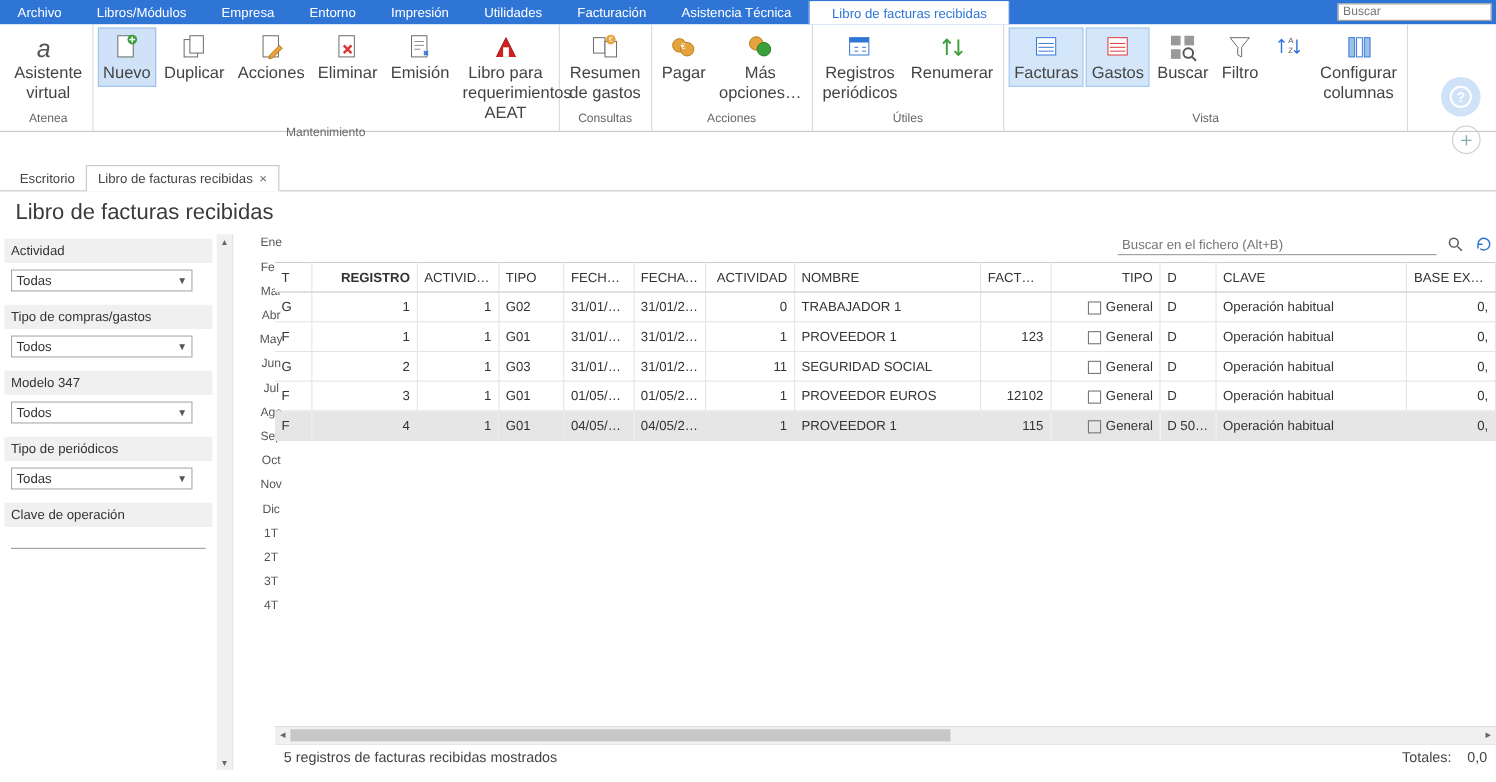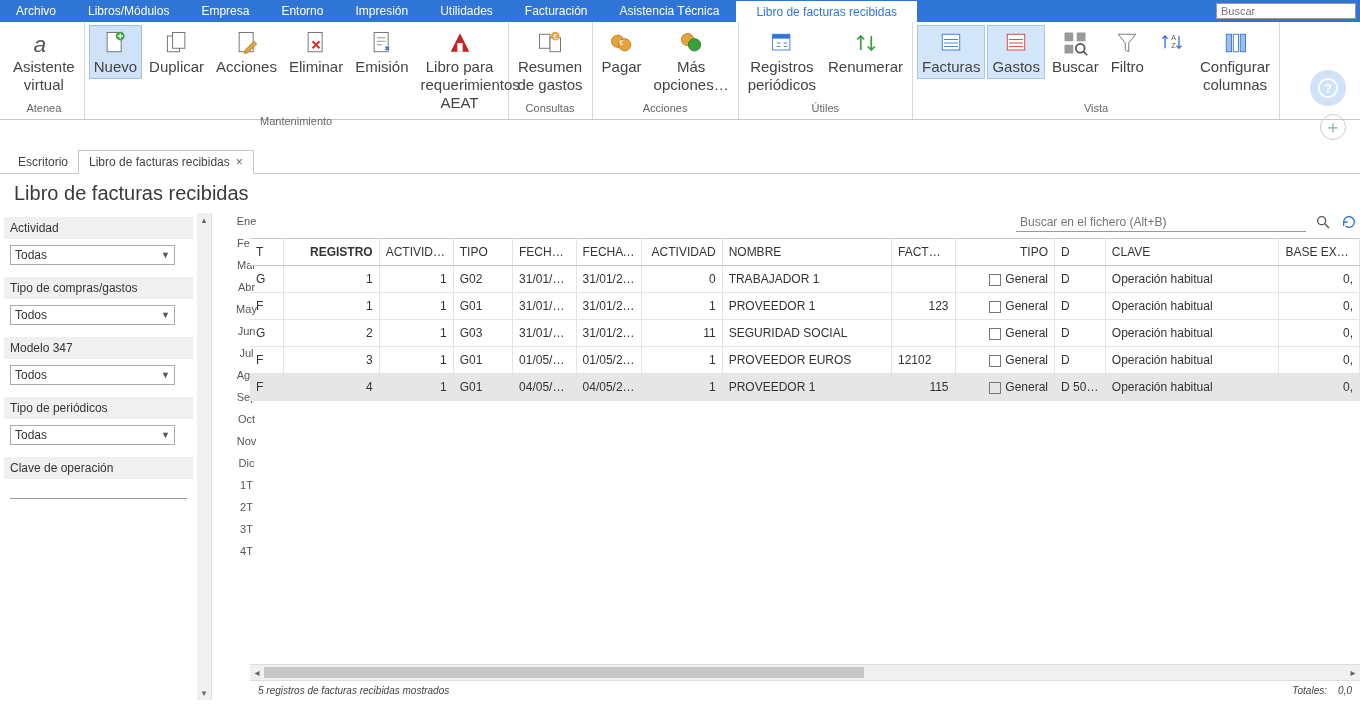--- a/index.html
+++ b/index.html
@@ -63,21 +63,21 @@
 th.sort { font-weight: bold; }
 tr.selectedrow { background: #e6e6e6 !important; }
 .chk { display:inline-block; width:12px; height:12px; border:1px solid #777; vertical-align:middle; margin-right:4px; }
 
 .hscroll { height: 16px; background: #f0f0f0; border-top: 1px solid #ddd; position: relative; }
 .hscroll .thumb { position: absolute; top: 2px; left: 14px; height: 11px; width: 600px; background: #c7c7c7; }
 .hscroll .arr { position: absolute; top: 0; width: 14px; height: 16px; text-align: center; color: #666; font-size: 10px; line-height: 16px; cursor: pointer; }
 .hscroll .arr.l { left: 0; }
 .hscroll .arr.r { right: 0; }
 
-.status { border-top: 1px solid #ddd; padding: 4px 8px; font-size: 10px; color: #444; display: flex; justify-content: space-between; font-style: italic; }
+.status { border-top: 1px solid #ddd; padding: 4px 8px; font-size: 13px; color: #444; display: flex; justify-content: space-between; }
 
 svg { display: block; }
 </style>
 </head>
 <body>
 
 <div class="menubar">
 
   <div class="menubar-item">Archivo</div>
     <div class="menubar-item">Libros/Módulos</div>
@@ -456,21 +456,21 @@
             </tr>
             <tr class="datarow">
               <td>F</td>
               <td style="text-align: right;">3</td>
               <td style="text-align: right;">1</td>
               <td>G01</td>
               <td>01/05/20…</td>
               <td>01/05/20…</td>
               <td style="text-align: right;">1</td>
               <td>PROVEEDOR EUROS</td>
-              <td style="text-align: left;">12102</td>
+              <td style="text-align: right;">12102</td>
               <td style="text-align: right;"><span class="chk"></span>General</td>
               <td>D</td>
               <td>Operación habitual</td>
               <td style="text-align: right;">0,</td>
             </tr>
             <tr class="datarow selectedrow">
               <td>F</td>
               <td style="text-align: right;">4</td>
               <td style="text-align: right;">1</td>
               <td>G01</td>

